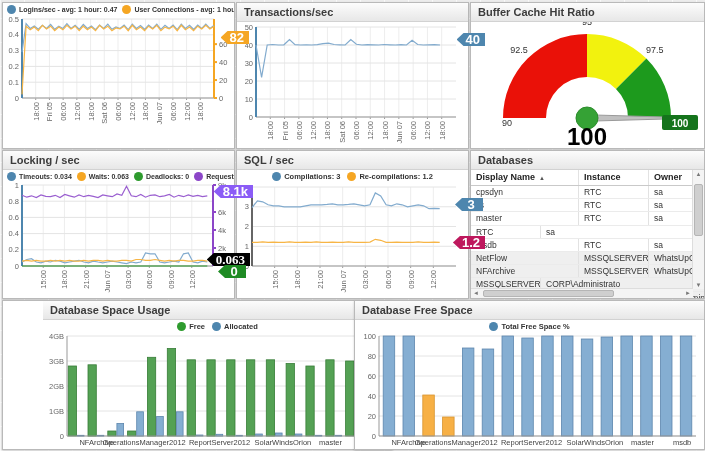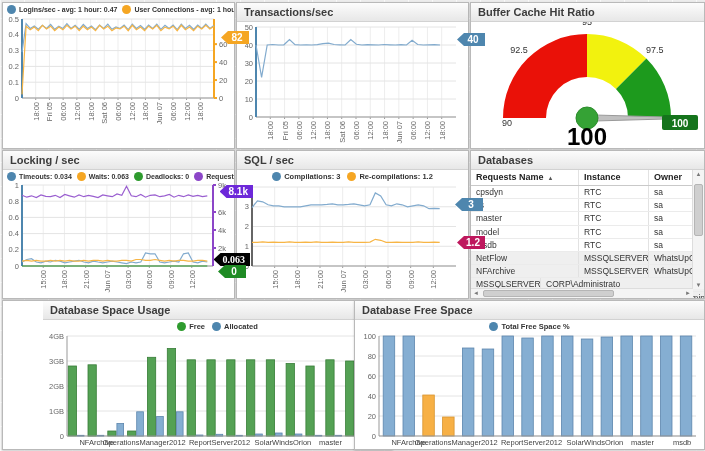--- a/index.html
+++ b/index.html
@@ -13,21 +13,21 @@
   .ptitle{height:16px;line-height:16px;padding:1px 7px;font-size:11px;font-weight:bold;color:#3c3c3c;
     background:linear-gradient(#fcfcfc,#e7e7e7);border-bottom:1px solid #d2d2d2;
     white-space:nowrap;overflow:hidden;}
   .pbody{position:relative;}
   .legend{display:flex;justify-content:center;align-items:center;gap:7px;height:13px;
     font-size:7.5px;font-weight:bold;color:#333;white-space:nowrap;overflow:hidden;}
   .legend.lg-left{justify-content:flex-start;padding-left:4px;gap:5px;font-size:7px;}
   .legend .dot{width:9px;height:9px;border-radius:50%;flex:0 0 auto;}
   .legend .li{display:flex;align-items:center;gap:3px;justify-content:flex-end;}
   .chart{position:relative;}
-  .tag{position:absolute;z-index:30;color:#fff;font-size:10px;font-weight:bold;line-height:13px;
+  .tag{position:absolute;z-index:30;color:#fff;font-size:13px;font-weight:bold;line-height:13px;
     padding:0 5px 0 9px;min-width:14px;text-align:center;
     clip-path:polygon(0 50%,7px 0,100% 0,100% 100%,7px 100%);}
   
   #bdg-logins{right:-15px;top:28px;}
   #bdg-trans{right:-17px;top:30px;}
   #bdg-lock-req{right:-19px;top:34px;}
   #bdg-lock-waits{right:-16px;top:102px;}
   #bdg-lock-dead{right:-12px;top:114px;z-index:31;}
   #bdg-sql-comp{right:-15px;top:47px;}
   #bdg-sql-recomp{right:-17px;top:85px;}
@@ -297,21 +297,21 @@
             <text x="215" y="4.5" fill="#666" font-size="7.5">9k</text>
             <line x1="19" y1="83" x2="210" y2="83" stroke="#999"></line>
             <line x1="19" y1="2" x2="19" y2="83" stroke="#4e86ae" stroke-width="2"></line>
             <line x1="210" y1="2" x2="210" y2="83" stroke="#8c46c8" stroke-width="2"></line>
             <polyline points="19.0,12.3 23.8,14.2 28.5,12.8 33.3,14.6 38.0,11.9 42.8,13.3 47.5,13.7 52.3,12.3 57.0,14.6 61.8,11.5 66.5,12.8 71.3,14.2 76.0,11.9 80.8,13.7 85.5,12.3 90.3,13.3 95.0,14.6 99.8,11.9 104.5,12.8 109.3,13.7 114.0,11.0 118.8,12.3 123.5,3.3 128.3,12.8 133.0,13.7 137.8,11.5 142.5,14.2 147.3,12.3 152.0,11.9 156.8,13.7 161.5,12.8 166.3,11.5 171.0,14.2 175.8,12.3 180.5,13.7 185.3,11.9 190.0,13.3 194.8,12.3 199.5,13.7 204.3,12.8" fill="none" stroke="#9a5fd0" stroke-width="1.2"></polyline>
             <polyline points="19.0,79.0 23.8,76.5 28.5,75.7 33.3,79.0 38.0,79.8 42.8,78.1 47.5,79.0 52.3,77.3 57.0,78.1 61.8,79.8 66.5,79.0 71.3,78.1 76.0,77.3 80.8,79.0 85.5,79.8 90.3,78.1 95.0,79.0 99.8,79.8 104.5,79.0 109.3,78.1 114.0,79.0 118.8,79.8 123.5,80.6 128.3,79.0 133.0,79.8 137.8,79.0 142.5,70.0 147.3,70.8 152.0,70.8 156.8,79.0 161.5,79.8 166.3,79.0 171.0,78.1 175.8,79.0 180.5,70.8 185.3,70.0 190.0,79.0 194.8,79.8 199.5,78.1 204.3,79.0" fill="none" stroke="#82abce" stroke-width="1.2"></polyline>
             <polyline points="19.0,78.1 23.8,77.3 28.5,78.1 33.3,77.3 38.0,78.1 42.8,78.1 47.5,77.3 52.3,78.1 57.0,77.3 61.8,78.1 66.5,77.3 71.3,78.1 76.0,78.1 80.8,77.3 85.5,78.1 90.3,77.3 95.0,77.3 99.8,78.1 104.5,77.3 109.3,78.1 114.0,78.1 118.8,77.3 123.5,77.3 128.3,78.1 133.0,76.5 137.8,76.5 142.5,77.3 147.3,77.3 152.0,76.5 156.8,77.3 161.5,78.1 166.3,77.3 171.0,78.1 175.8,77.3 180.5,77.3 185.3,78.1 190.0,78.1 194.8,77.3 199.5,77.3 204.3,78.1" fill="none" stroke="#f7b545" stroke-width="1.2"></polyline>
             <polyline points="19.0,83.0 23.8,83.0 28.5,83.0 33.3,83.0 38.0,83.0 42.8,83.0 47.5,83.0 52.3,83.0 57.0,83.0 61.8,83.0 66.5,83.0 71.3,83.0 76.0,83.0 80.8,83.0 85.5,83.0 90.3,83.0 95.0,83.0 99.8,83.0 104.5,83.0 109.3,83.0 114.0,83.0 118.8,83.0 123.5,83.0 128.3,83.0 133.0,83.0 137.8,83.0 142.5,83.0 147.3,83.0 152.0,83.0 156.8,83.0 161.5,83.0 166.3,83.0 171.0,83.0 175.8,83.0 180.5,83.0 185.3,83.0 190.0,83.0 194.8,83.0 199.5,83.0 204.3,83.0" fill="none" stroke="#2e9b2e" stroke-width="1.2"></polyline>
           </svg></div>
     </div>
-    <div class="tag" id="bdg-lock-req" style="background: #6d28d9;">8.1k</div>
+    <div class="tag" id="bdg-lock-req" style="background: #8b5cf6;">8.1k</div>
     <div class="tag" id="bdg-lock-waits" style="background: #000000; font-family: Liberation Serif, serif;">0.063</div>
     <div class="tag" id="bdg-lock-dead" style="background: rgb(31, 139, 36);">0</div>
   </div>
 
   <div class="panel" id="p-sql">
     <div class="ptitle">SQL / sec</div>
     <div class="pbody">
       <div class="legend">
           <span class="li">
             <span class="dot" style="background: rgb(78, 134, 174);"></span>
@@ -365,42 +365,41 @@
     </div>
     <div class="tag" id="bdg-sql-comp" style="background: rgb(78, 134, 174);">3</div>
     <div class="tag" id="bdg-sql-recomp" style="background: #be185d;">1.2</div>
   </div>
 
   <div class="panel" id="p-db">
     <div class="ptitle">Databases</div>
     <div class="pbody">
       <div class="tbl" id="db-table">
         <div class="thead">
-          <div class="tc c1"><span>Requests Name</span><span class="sorticon">▲</span></div>
+          <div class="tc c1"><span>Display Name</span><span class="sorticon">▲</span></div>
           <div class="tc c2"><span>Instance</span></div>
           <div class="tc c3"><span>Owner</span></div>
         </div>
         <div id="db-rows">
             <div class="trow">
               <div class="tc c1">cpsdyn</div>
               <div class="tc c2">RTC</div>
               <div class="tc c3">sa</div>
             </div>
             <div class="trow">
               <div class="tc c1">lis</div>
               <div class="tc c2">RTC</div>
               <div class="tc c3">sa</div>
             </div>
             <div class="trow">
               <div class="tc c1">master</div>
               <div class="tc c2">RTC</div>
               <div class="tc c3">sa</div>
             </div>
             <div class="trow">
-              <div class="tc c1">model</div>
               <div class="tc c2">RTC</div>
               <div class="tc c3">sa</div>
             </div>
             <div class="trow">
               <div class="tc c1">msdb</div>
               <div class="tc c2">RTC</div>
               <div class="tc c3">sa</div>
             </div>
             <div class="trow alt">
               <div class="tc c1">NetFlow</div>

